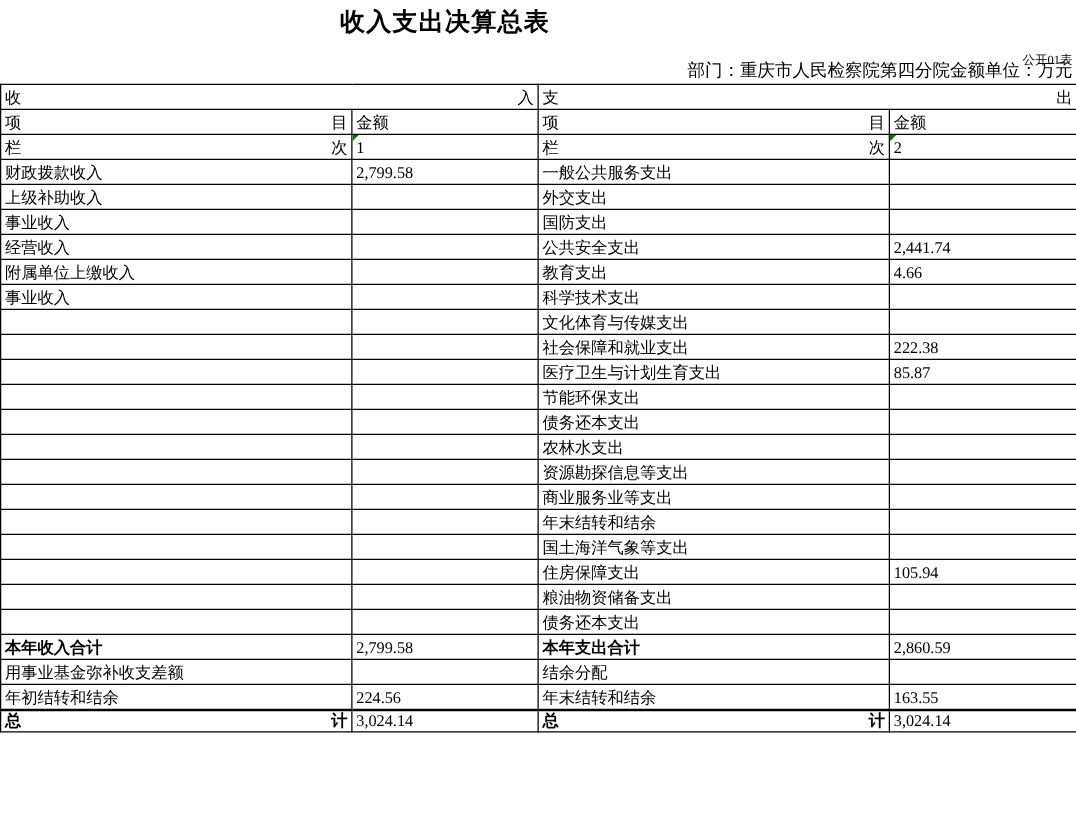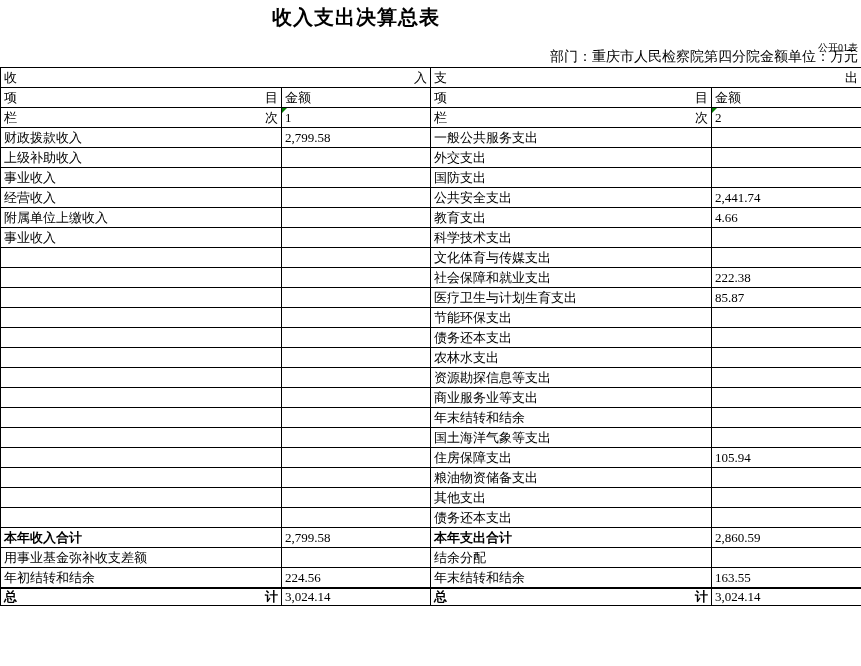--- a/index.html
+++ b/index.html
@@ -235,26 +235,20 @@
         </tr>
         <tr>
           <td></td>
           <td class="r"></td>
           <td>粮油物资储备支出</td>
           <td class="r"></td>
         </tr>
         <tr>
           <td></td>
           <td class="r"></td>
-          <td>其他支出</td>
-          <td class="r"></td>
-        </tr>
-        <tr>
-          <td></td>
-          <td class="r"></td>
           <td>债务还本支出</td>
           <td class="r"></td>
         </tr>
       </tbody>
 
     <tbody>
       <tr>
         <td class="c b">本年收入合计</td>
         <td class="r">2,799.58</td>
         <td class="c b">本年支出合计</td>

